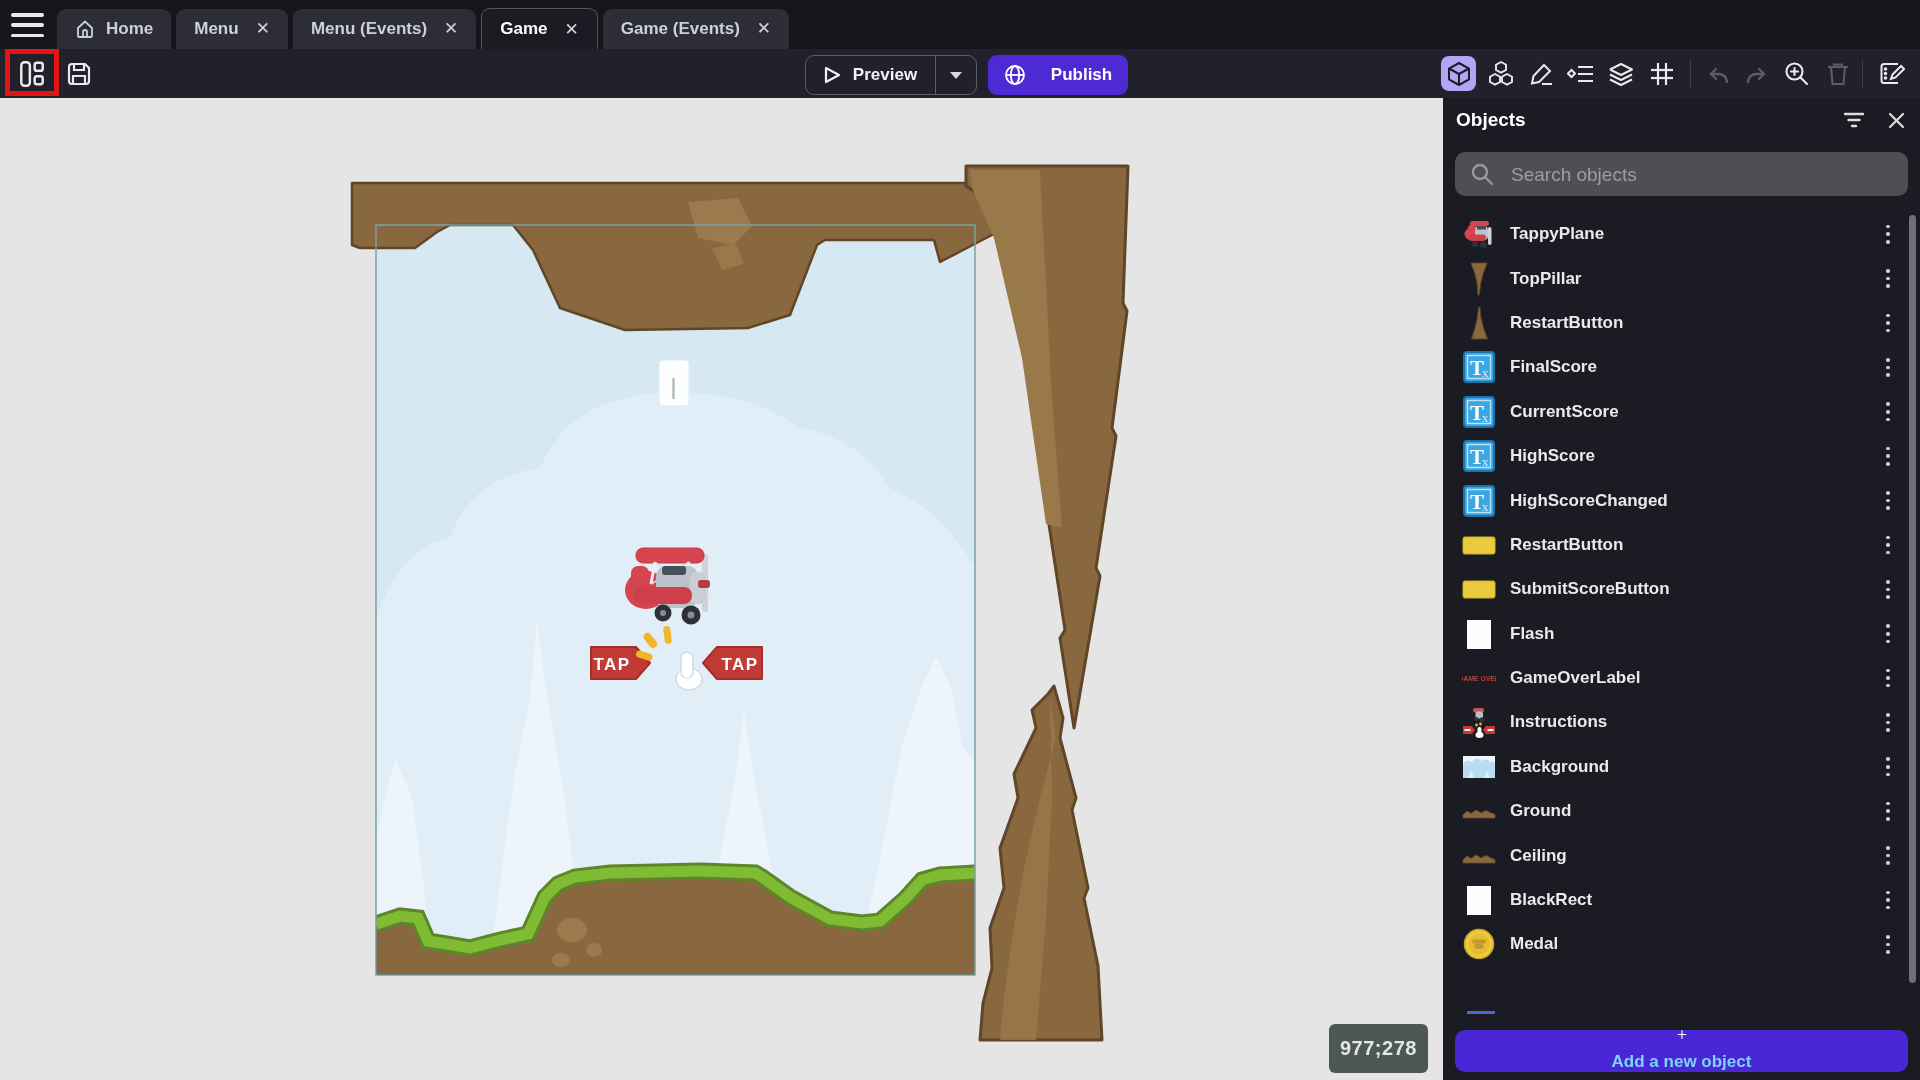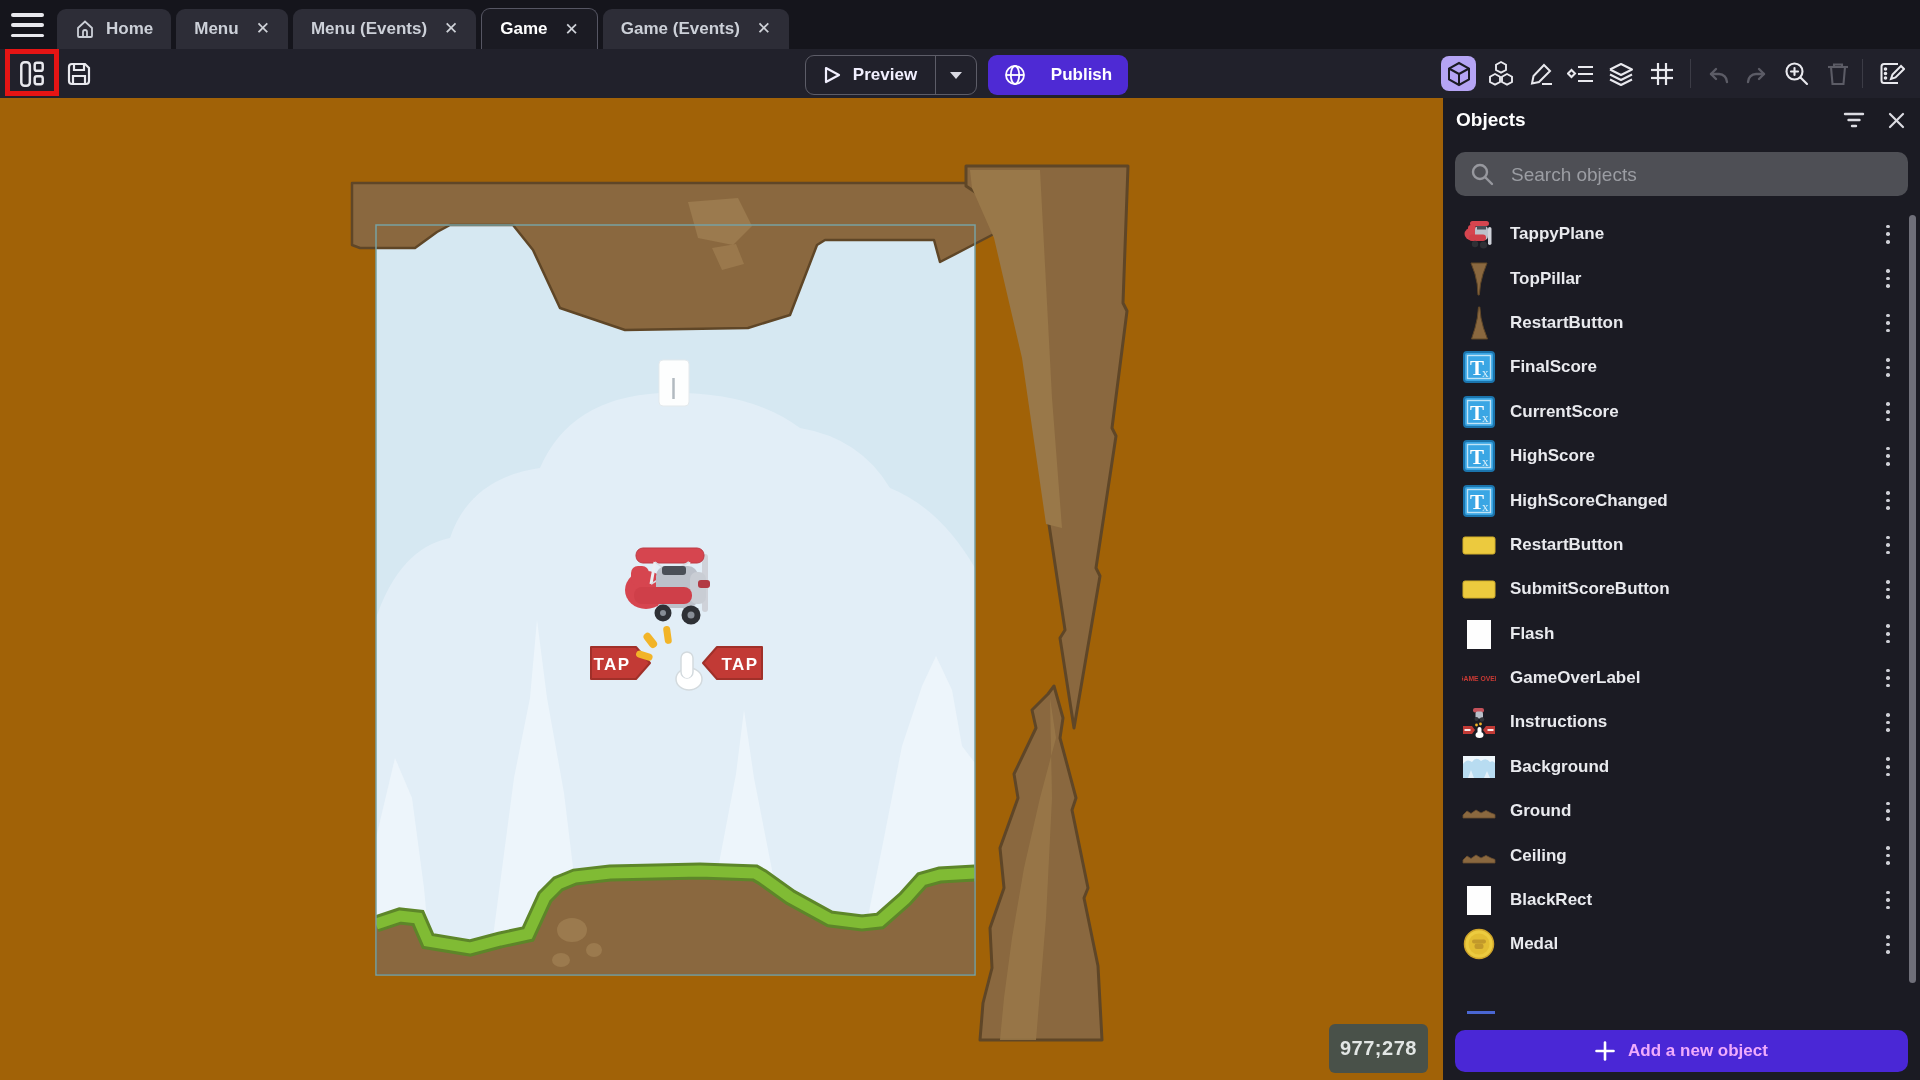--- a/index.html
+++ b/index.html
@@ -26,21 +26,21 @@
                      font-size:17px;font-weight:700;height:100%;}
   .btn-preview .sep{width:1px;height:100%;background:#5d5d68;}
   .btn-preview .caret{width:40px;height:100%;display:flex;align-items:center;justify-content:center;}
   .btn-publish{position:absolute;left:988px;top:6px;width:140px;height:40px;background:#4e2ad4;border-radius:9px;
                display:flex;align-items:center;justify-content:center;gap:25px;color:#fff;
                font-size:17px;font-weight:700;cursor:pointer;}
   .tbtn{position:absolute;top:7px;width:35px;height:35px;display:flex;align-items:center;justify-content:center;cursor:pointer;border-radius:8px;}
   .tbtn.active-tool{background:#b5a4f4;}
   .tdivider{position:absolute;top:10px;width:1px;height:29px;background:#3c3c46;}
   
-  .canvas{position:absolute;left:0;top:98px;width:1443px;height:982px;background:#a16207;overflow:hidden;}
+  .canvas{position:absolute;left:0;top:98px;width:1443px;height:982px;background:#e5e5e5;overflow:hidden;}
   .coord-badge{position:absolute;left:1329px;top:926px;background:rgba(68,80,77,0.95);color:#e2e6e4;
                font-size:20px;font-weight:600;padding:13px 11px;border-radius:6px;letter-spacing:0.5px;}
   
   .panel{position:absolute;left:1443px;top:98px;width:477px;height:982px;background:#1b1b23;box-sizing:border-box;}
   .panel-header{position:absolute;left:0;top:0;width:100%;height:44px;}
   .panel-title{position:absolute;left:13px;top:0;line-height:44px;font-size:19px;font-weight:700;color:#ffffff;}
   .ph-icon{position:absolute;top:10px;width:24px;height:24px;display:flex;align-items:center;justify-content:center;cursor:pointer;}
   .search-box{position:absolute;left:12px;top:54px;width:453px;height:44px;background:#4e4f55;border-radius:10px;box-sizing:border-box;}
   .search-box svg{position:absolute;left:15px;top:10px;}
   .search-box input{position:absolute;left:54px;top:0;width:380px;height:44px;background:transparent;border:none;outline:none;
@@ -49,22 +49,22 @@
   .obj-list{position:absolute;left:0;top:114px;width:100%;}
   .obj-row{height:44.4px;display:flex;align-items:center;padding-left:19px;box-sizing:border-box;cursor:pointer;}
   .obj-icon{width:34px;height:34px;flex:0 0 34px;display:flex;align-items:center;justify-content:center;}
   .obj-label{margin-left:14px;font-size:17px;font-weight:600;color:#e9eaee;flex:1;white-space:nowrap;overflow:hidden;}
   .kebab{width:30px;height:30px;margin-right:17px;display:flex;flex-direction:column;align-items:center;
          justify-content:center;gap:4px;cursor:pointer;}
   .kebab i{width:3.6px;height:3.6px;border-radius:50%;background:#cfd0d6;}
   .partial-item{position:absolute;left:24px;top:913px;width:28px;height:3px;background:#4a67d3;}
   .scroll-thumb{position:absolute;right:4px;top:117px;width:7px;height:768px;background:#6f6f79;border-radius:4px;cursor:pointer;}
   .add-btn{position:absolute;left:12px;top:932px;width:453px;height:42px;background:#4a27d6;border-radius:10px;
-           display:flex;align-items:center;justify-content:center;gap:13px;color:#f0abfc;font-size:17px;
-           font-weight:700;cursor:pointer;}
+           display:flex;align-items:center;justify-content:center;gap:13px;color:#7dd3fc;font-size:17px;
+           font-weight:700;cursor:pointer;flex-direction:column;}
 </style>
 </head>
 <body>
 
 <div id="app">
 
   <div class="tabbar">
     <div class="hamburger">
         <span></span>
         <span></span>

